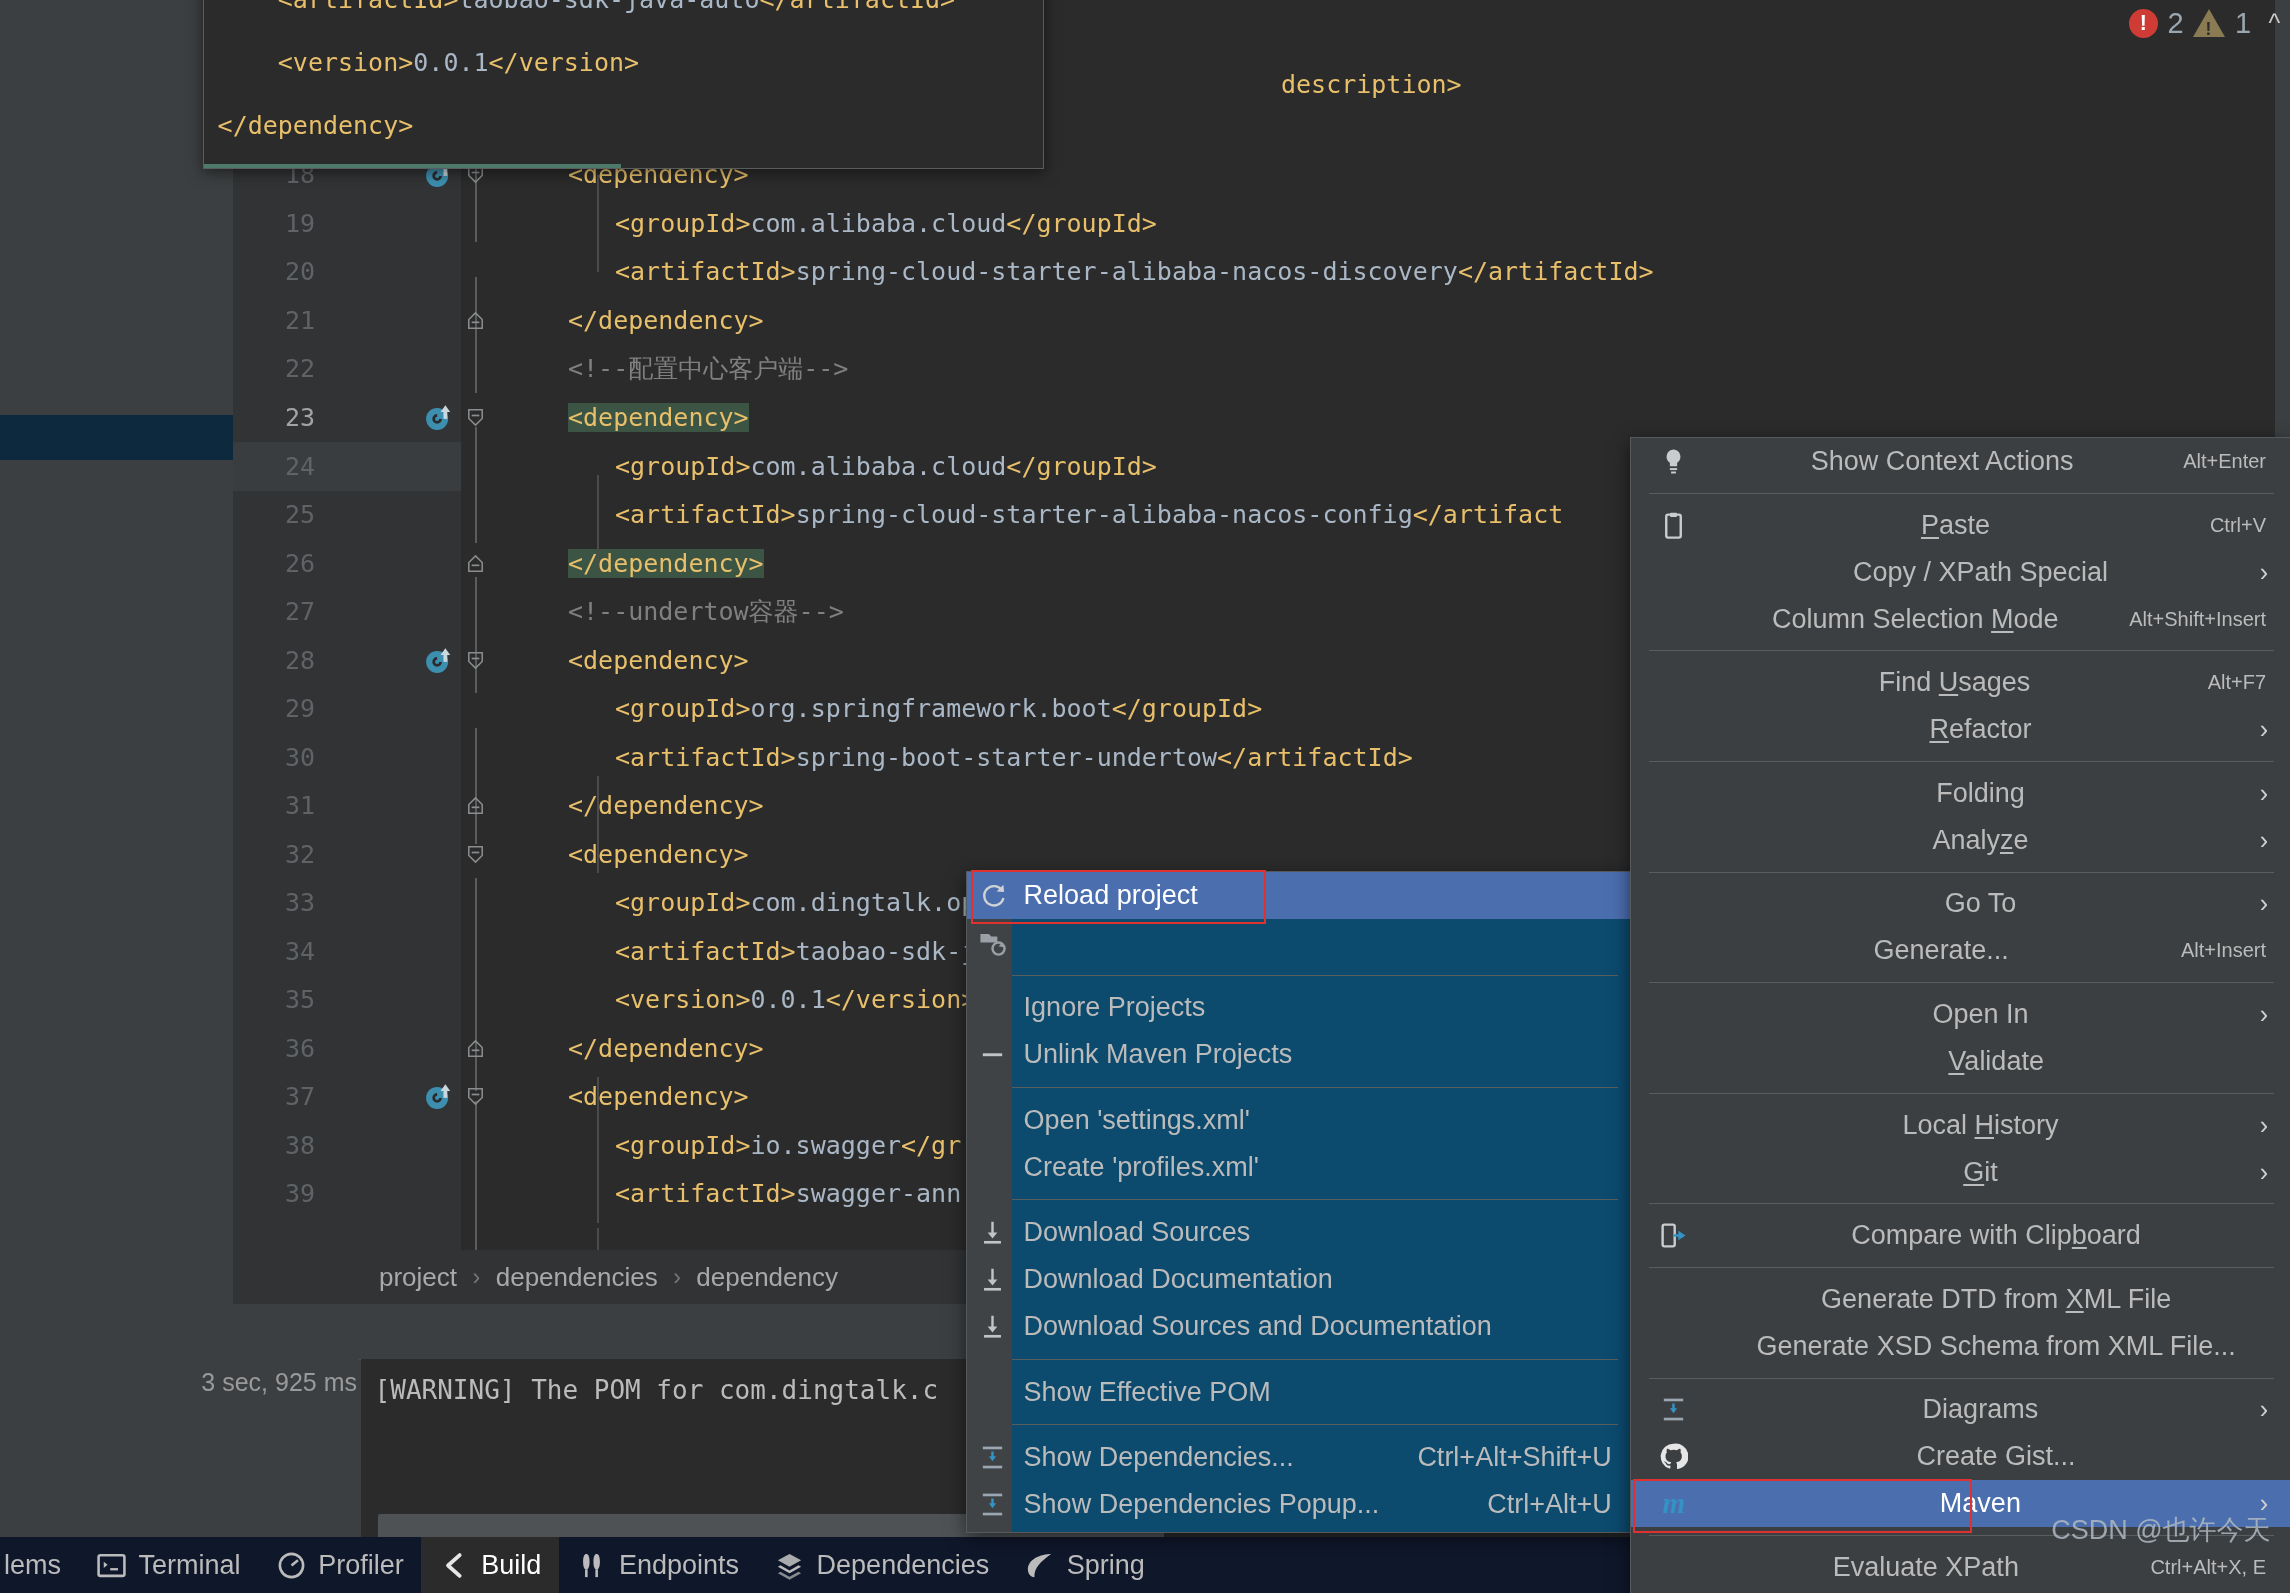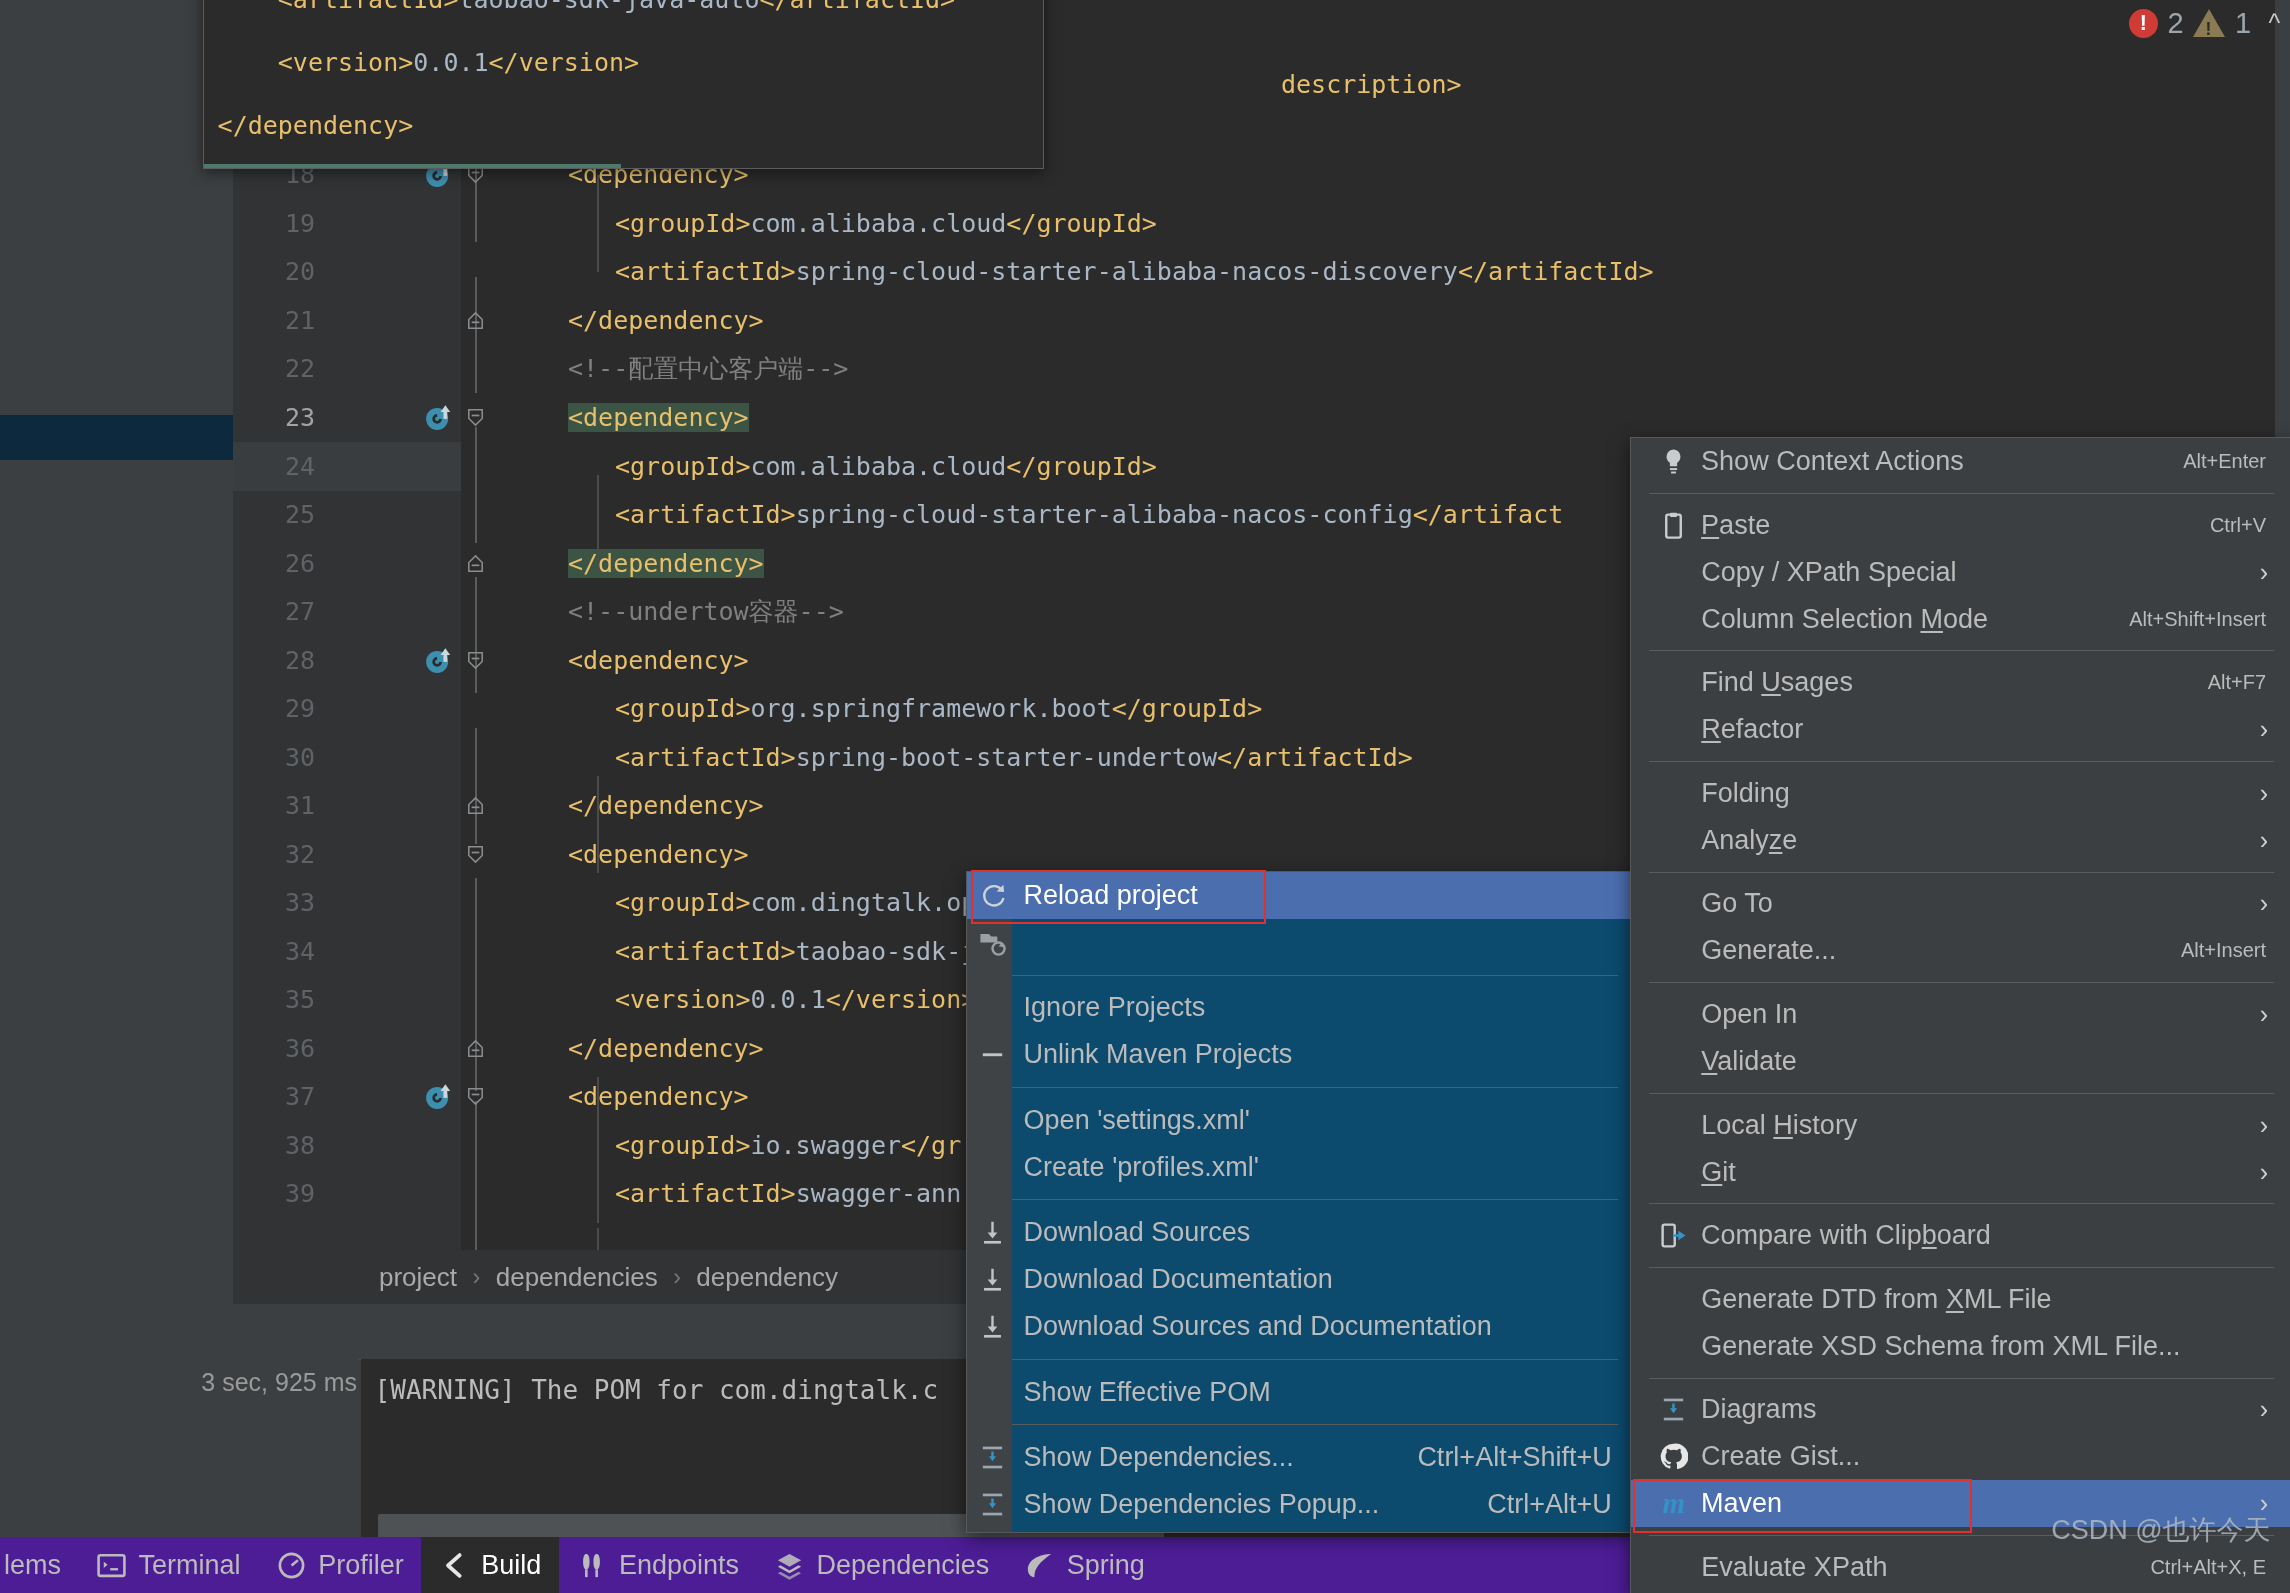--- a/index.html
+++ b/index.html
@@ -100,21 +100,21 @@
     padding:15.5px 0 0 13.6px;box-sizing:border-box;white-space:pre;
   }
   #scroll-thumb{
     position:absolute;left:378px;top:1514px;width:786px;height:33px;
     background:#4f5254;border-radius:1.9px;
   }
 
   
   #toolbar{
     position:absolute;left:0;top:1537px;width:2290px;height:56px;
-    background:#4c1d95;display:flex;align-items:center;
+    background:#0f172a;display:flex;align-items:center;
   }
   .tbitem{
     display:flex;align-items:center;height:56px;padding:0 17.5px;
     color:#bbbbbb;font-size:27px;gap:11.6px;box-sizing:border-box;
   }
   .tbitem.active{background:#2b2b2b;color:#ffffff;}
   .tbicon{width:31px;height:31px;display:block;}
 
   
   #maven-menu{
@@ -139,21 +139,21 @@
 
   
   #ctx-menu{
     position:absolute;left:1630px;top:437px;width:660px;height:1157px;
     background:#3c3f41;border:1px solid #565a5c;
     box-shadow:0 4.9px 17.5px rgba(0,0,0,.55);
     overflow:hidden;
   }
   .crow{
     position:relative;height:47px;display:flex;align-items:center;
-    color:#bbbbbb;font-size:27px;padding-left:21.3px;box-sizing:border-box;
+    color:#bbbbbb;font-size:27px;padding-left:21.3px;box-sizing:border-box;text-align:center;
   }
   .crow .ci{width:43px;height:31px;display:flex;align-items:center;justify-content:center;margin-right:5.8px;flex:none;}
   .crow .cnoicon{width:49px;flex:none;}
   .crow .clabel{flex:1;white-space:nowrap;}
   .crow .ckey{color:#bbbbbb;font-size:20px;padding-right:25px;white-space:nowrap;}
   .crow .carrow{padding-right:23px;color:#d0d0d0;font-size:25px;}
   .crow.sel{background:#4b6eaf;color:#ffffff;}
   .csep{height:1px;background:#5a5d5e;margin:7.8px 17.5px;}
   u{text-decoration:underline;text-underline-offset:2.9px;}
   #maven-box{

